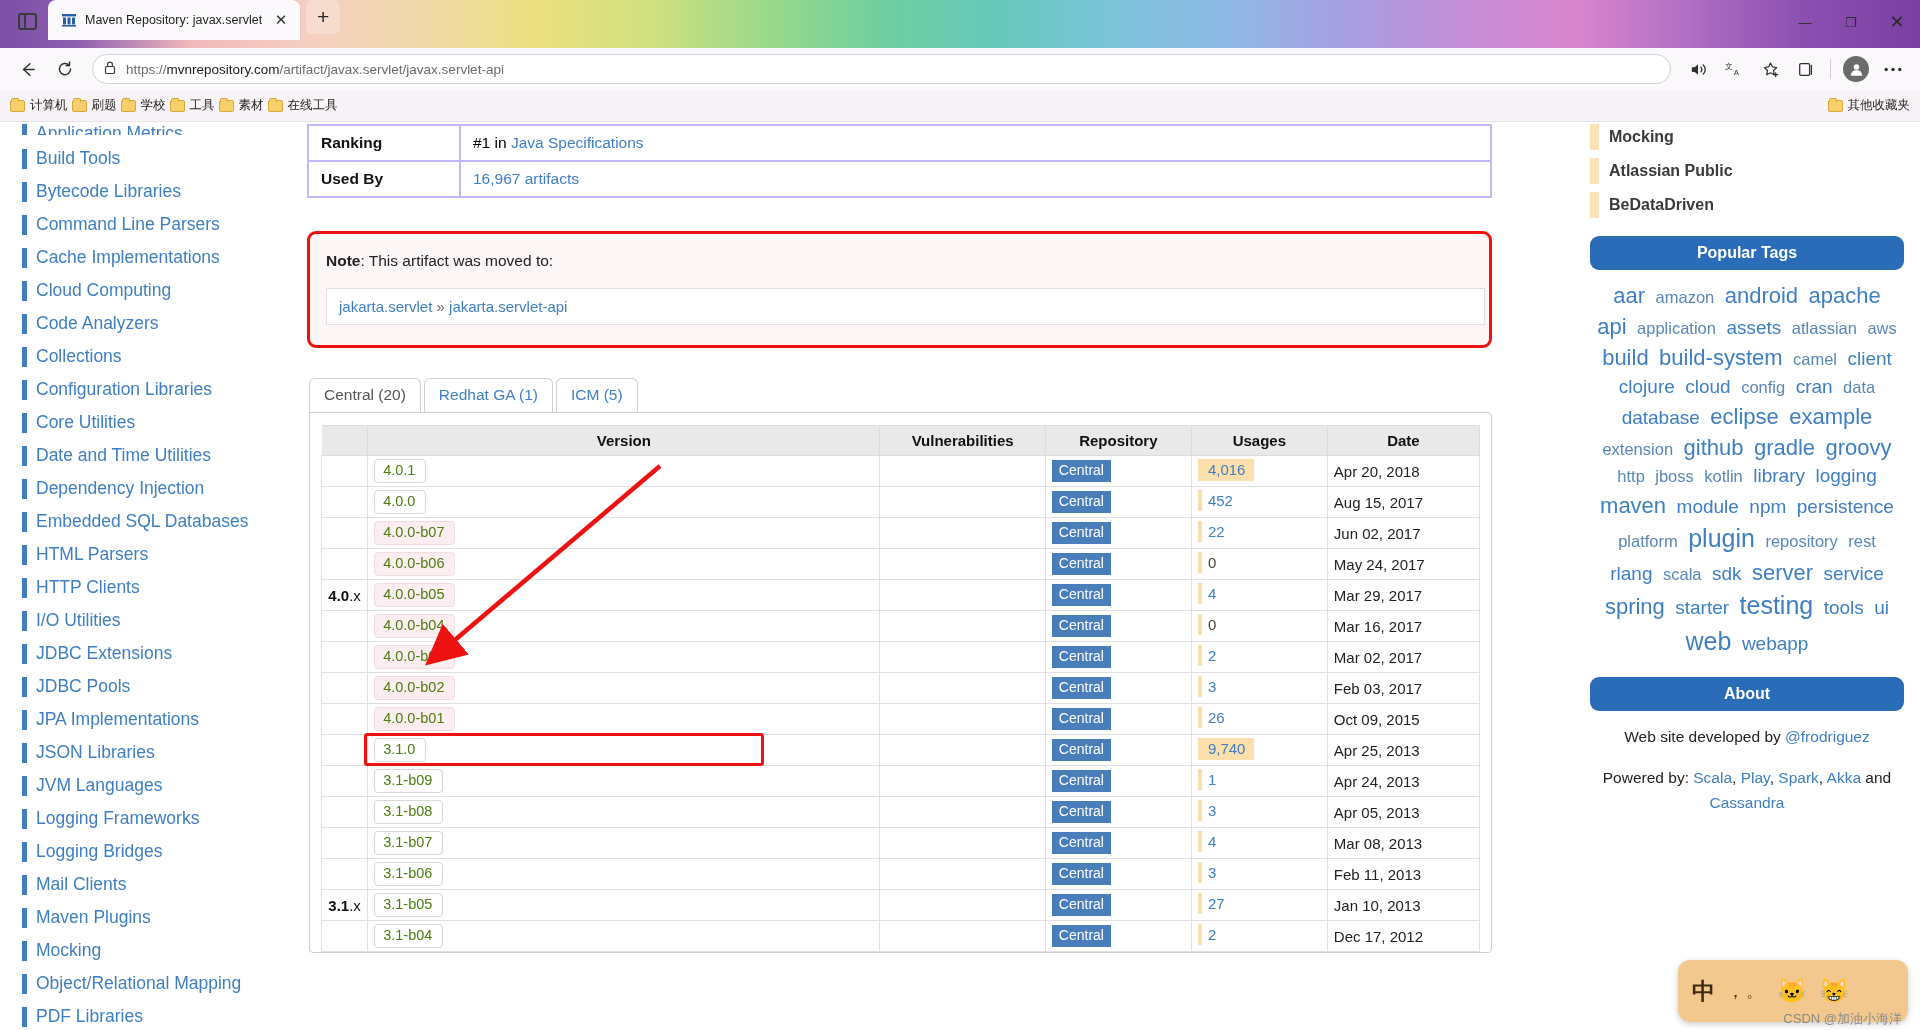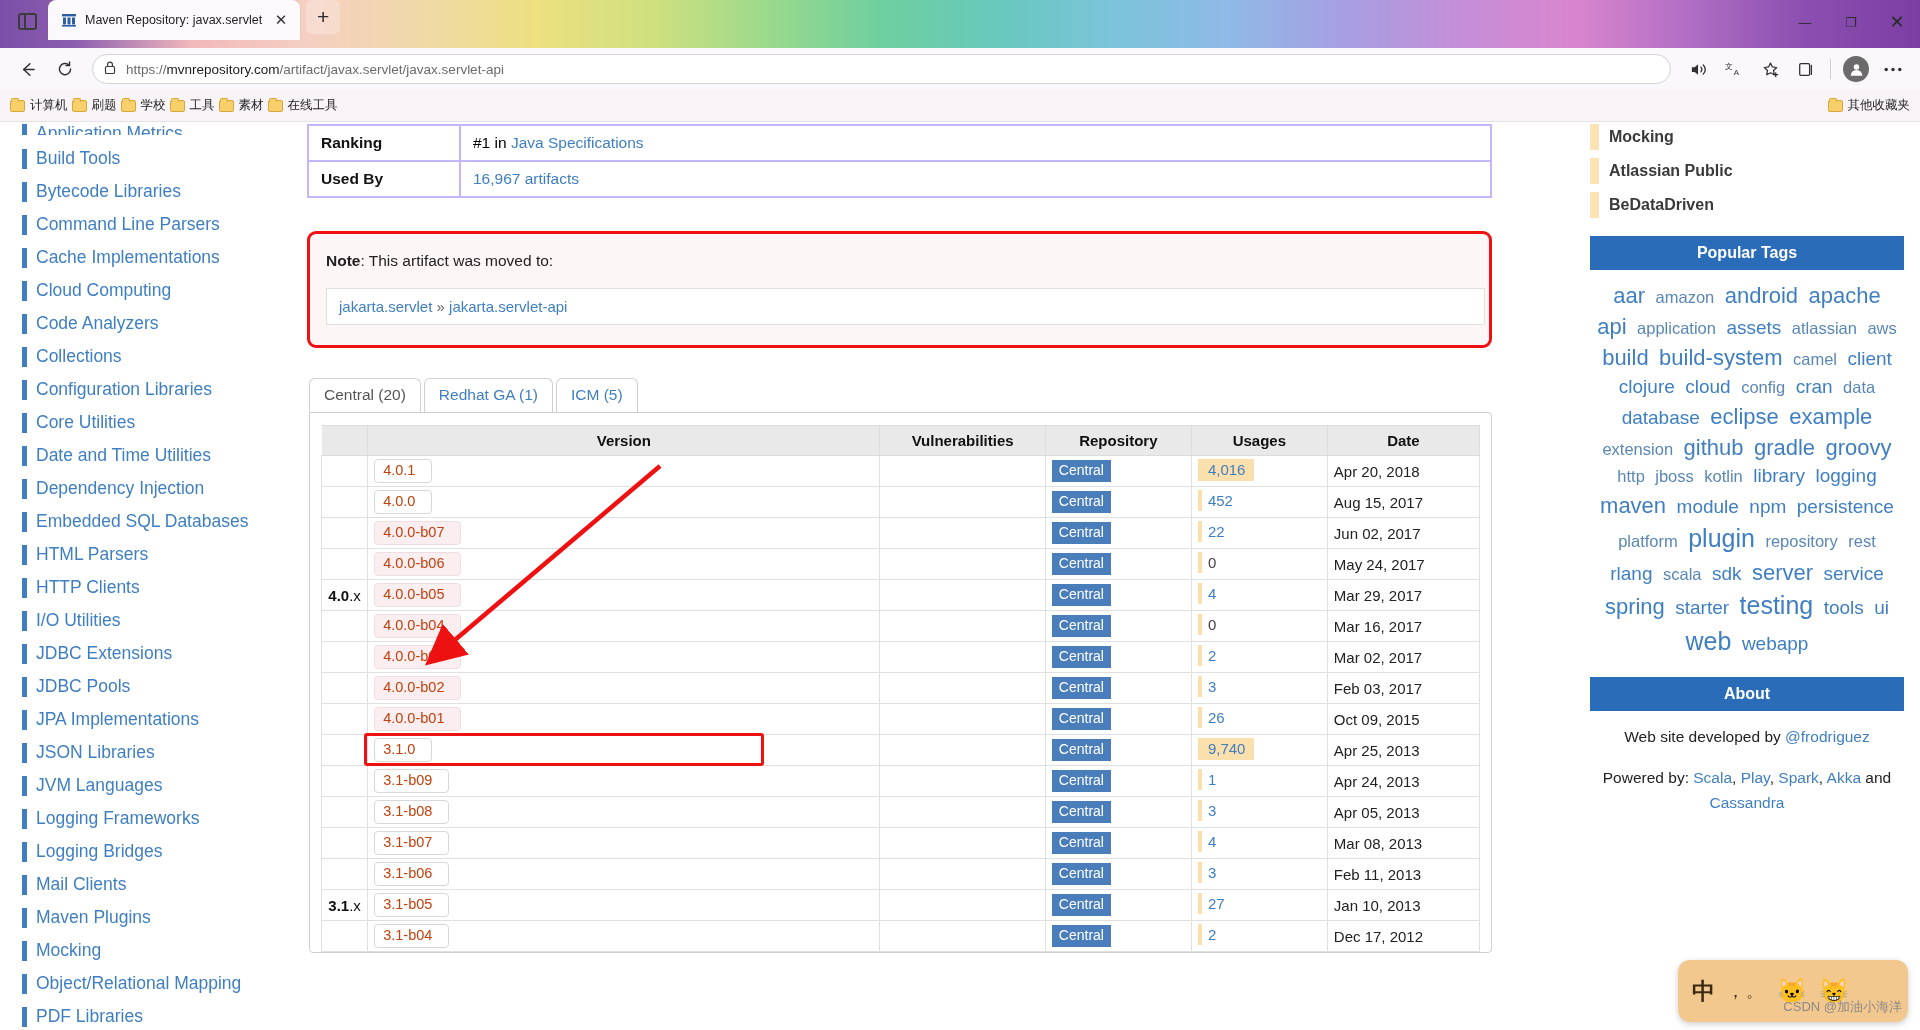--- a/index.html
+++ b/index.html
@@ -270,22 +270,22 @@
     border-left: none; border-top: none; border-bottom: none;
     text-align: center; font-size: 15px; color: #111; vertical-align: middle;
   }
   td.grp b { font-weight: bold; }
   td.grp .x { font-weight: normal; }
   .vpill {
     display:inline-block;
     border: 1px solid #d8d8d8;
     border-radius: 4px;
     background: #fff;
-    color: #c2410c;
-    padding: 2px 16px 3px 8px;
+    color: #4d7c0f;
+    padding: 2px 10px 3px 8px;
     font-size: 14.5px;
     line-height: 1.15;
   }
   .vpill.beta { background: #fbeef1; border-color:#f0dde2; }
   .repo-badge {
     display:inline-block;
     background: #4a7ebb;
     color: #fff;
     font-size: 14px;
     padding: 2px 7px 3px 7px;
@@ -324,20 +324,21 @@
     padding: 4px 0 4px 10px;
     border-left: 9px solid #fce2b4;
     margin-bottom: 8px;
     white-space: nowrap;
   }
   .panel-head {
     background: #2b6cb8;
     color:#fff; font-weight:bold; font-size: 16px;
     text-align:center; padding: 8px 0;
     margin-top: 18px;
+    border-radius: 9px;
   }
   .tagcloud {
     text-align: center;
     line-height: 1.42;
     padding: 10px 2px 0 2px;
   }
   .tagcloud a { display:inline; margin: 0 3px; color:#3f7fc1; }
   .tagcloud a.s2 { font-size: 16.5px; color:#5b87b5; }
   .tagcloud a.s3 { font-size: 19px; }
   .tagcloud a.s4 { font-size: 22px; }
@@ -361,21 +362,21 @@
     background: #f3c88e;
     border-radius: 12px;
     display:flex; align-items:center;
     padding: 0 14px; gap: 12px;
     box-shadow: 0 2px 6px rgba(0,0,0,.2);
   }
   .ime .zh { font-size: 23px; color: #3b2a12; font-weight: bold; }
   .ime .dots { font-size: 17px; color:#3b2a12; letter-spacing: 2px; }
   .ime .cat { font-size: 24px; }
   .watermark {
-    position: absolute; right: 18px; bottom: 14px;
+    position: absolute; right: 18px; bottom: 2px;
     font-size: 13px; color: #8a8a8a;
   }
 </style>
 </head>
 <body>
 
 <div id="browser">
 
   <div class="tabstrip">
     <div class="winbtn-left">

